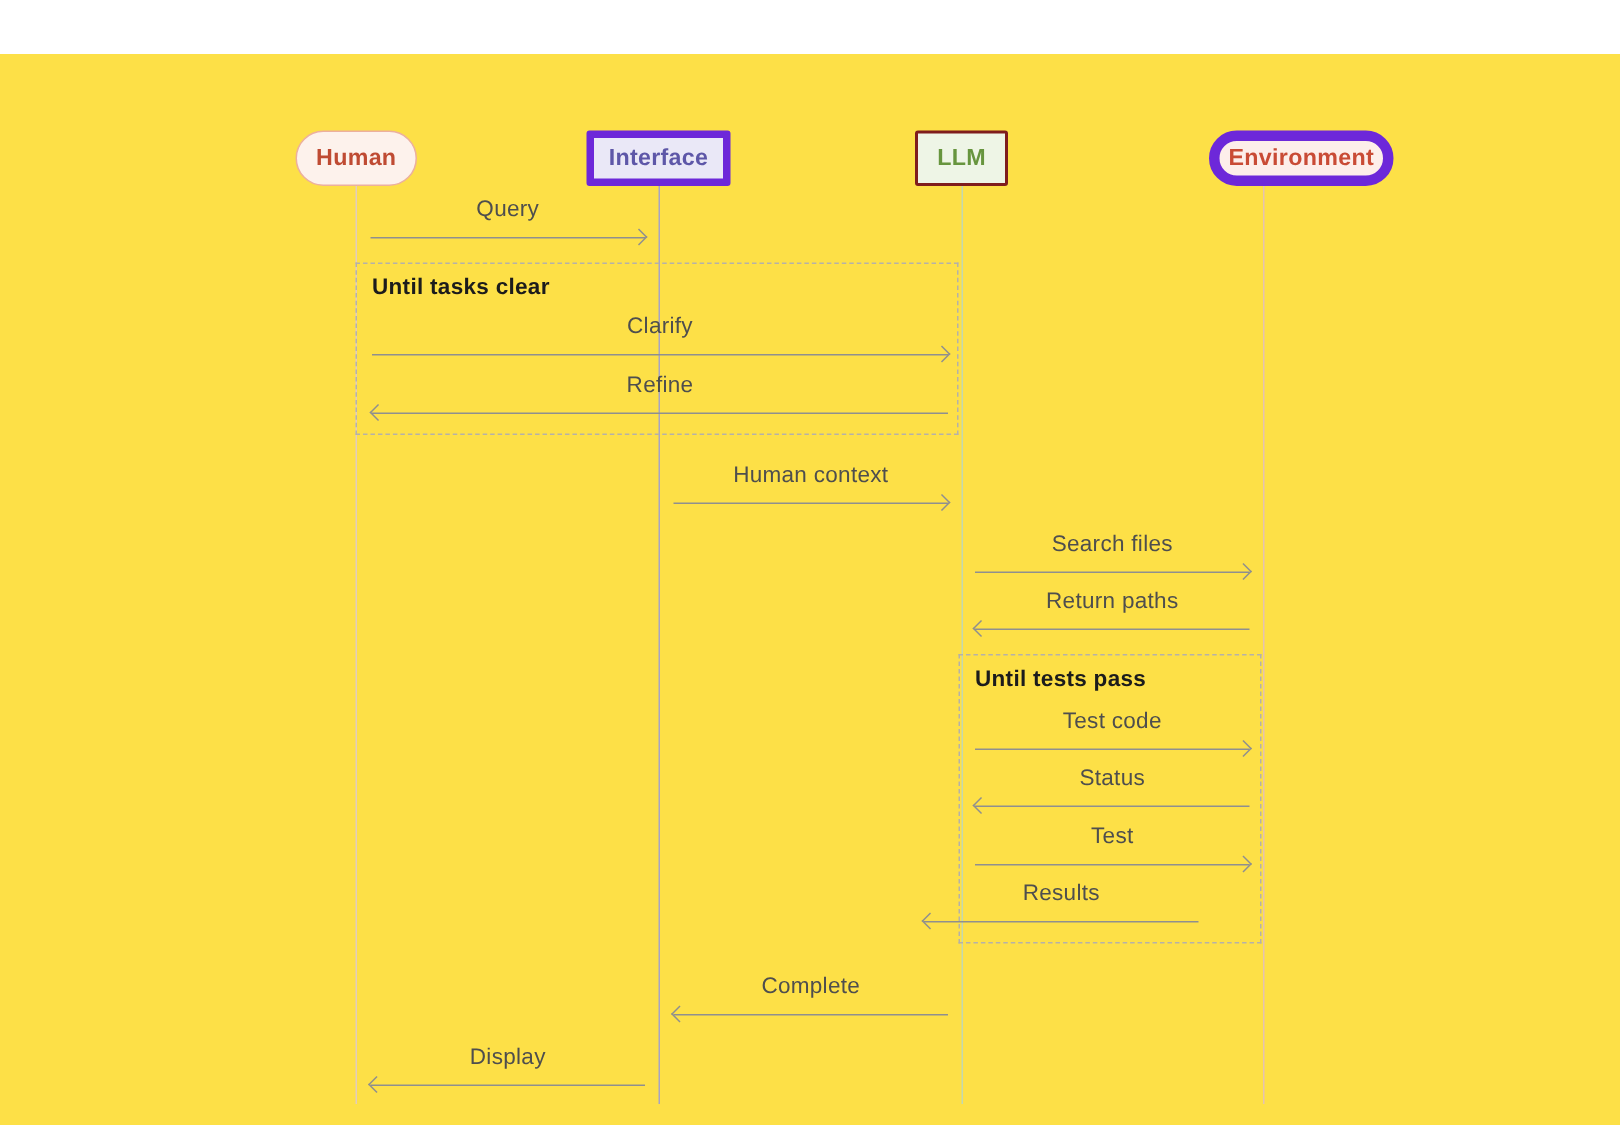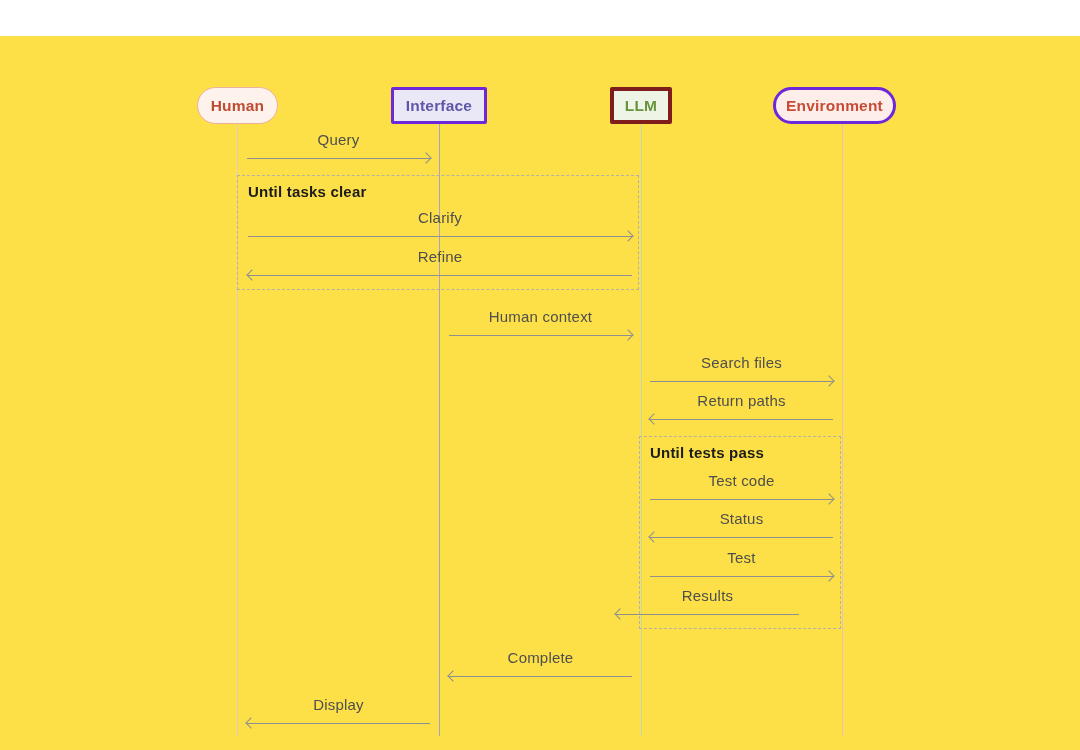--- a/index.html
+++ b/index.html
@@ -26,29 +26,29 @@
     display: flex; align-items: center; justify-content: center;
     font-size: 15.5px; font-weight: bold; letter-spacing: 0.2px;
     box-sizing: border-box;
   }
   .actor.human {
     left: 197px; width: 81px; border-radius: 18.5px;
     background: #fdf2ec; border: 1px solid #ecb09e; color: #bf4b33;
   }
   .actor.interface {
     left: 391px; width: 96px; border-radius: 2px;
-    background: #eae8f7; border: 3px solid #6d28d9; color: #5e57a8;
+    background: #eae8f7; border: 5px solid #6d28d9; color: #5e57a8;
   }
   .actor.llm {
     left: 610px; width: 62px; border-radius: 2px;
-    background: #eef5e6; border: 4px solid #7f1d1d; color: #67953e;
+    background: #eef5e6; border: 2px solid #7f1d1d; color: #67953e;
   }
   .actor.environment {
-    left: 773px; width: 123px; border-radius: 18.5px;
-    background: #fdeeea; border: 3px solid #6d28d9; color: #c94b35;
+    left: 806px; width: 123px; border-radius: 18.5px;
+    background: #fdeeea; border: 7px solid #6d28d9; color: #c94b35;
   }
 
   
   .loop-box {
     position: absolute; box-sizing: border-box;
     border: 1.5px dashed #b5b1a9;
     background: transparent;
   }
   .loop-box .loop-label {
     position: absolute; left: 10px; top: 7px;

